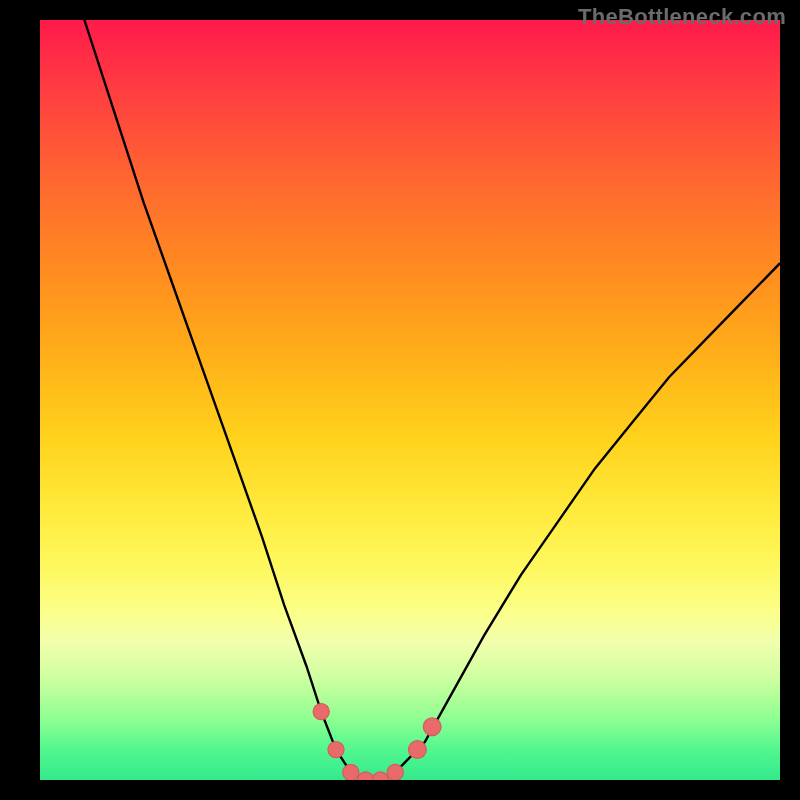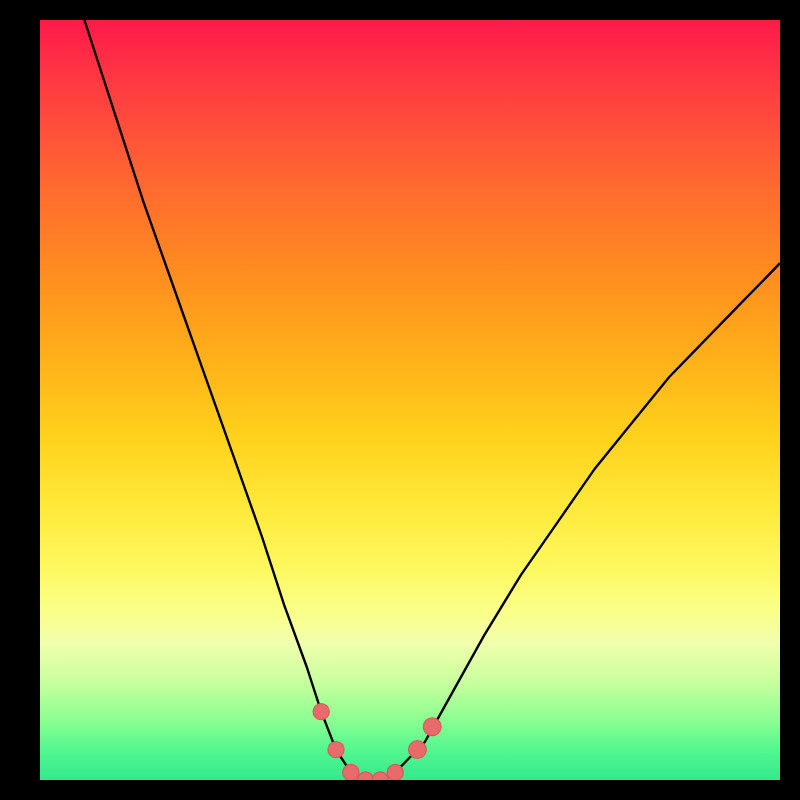--- a/index.html
+++ b/index.html
@@ -75,13 +75,14 @@
           <circle cx="296.0" cy="729.6" r="8.1" fill="#e86a6a" stroke="#d85a5a" stroke-width="1.2"></circle>
           <circle cx="310.8" cy="752.4" r="8.1" fill="#e86a6a" stroke="#d85a5a" stroke-width="1.2"></circle>
           <circle cx="325.6" cy="760.0" r="8.1" fill="#e86a6a" stroke="#d85a5a" stroke-width="1.2"></circle>
           <circle cx="340.4" cy="760.0" r="8.1" fill="#e86a6a" stroke="#d85a5a" stroke-width="1.2"></circle>
           <circle cx="355.2" cy="752.4" r="8.1" fill="#e86a6a" stroke="#d85a5a" stroke-width="1.2"></circle>
           <circle cx="377.4" cy="729.6" r="8.9" fill="#e86a6a" stroke="#d85a5a" stroke-width="1.2"></circle>
           <circle cx="392.2" cy="706.8" r="8.9" fill="#e86a6a" stroke="#d85a5a" stroke-width="1.2"></circle>
         </g>
     </svg>
   </div>
+  <div class="watermark">TheBottleneck.com</div>
 </div>
 
 </body></html>

